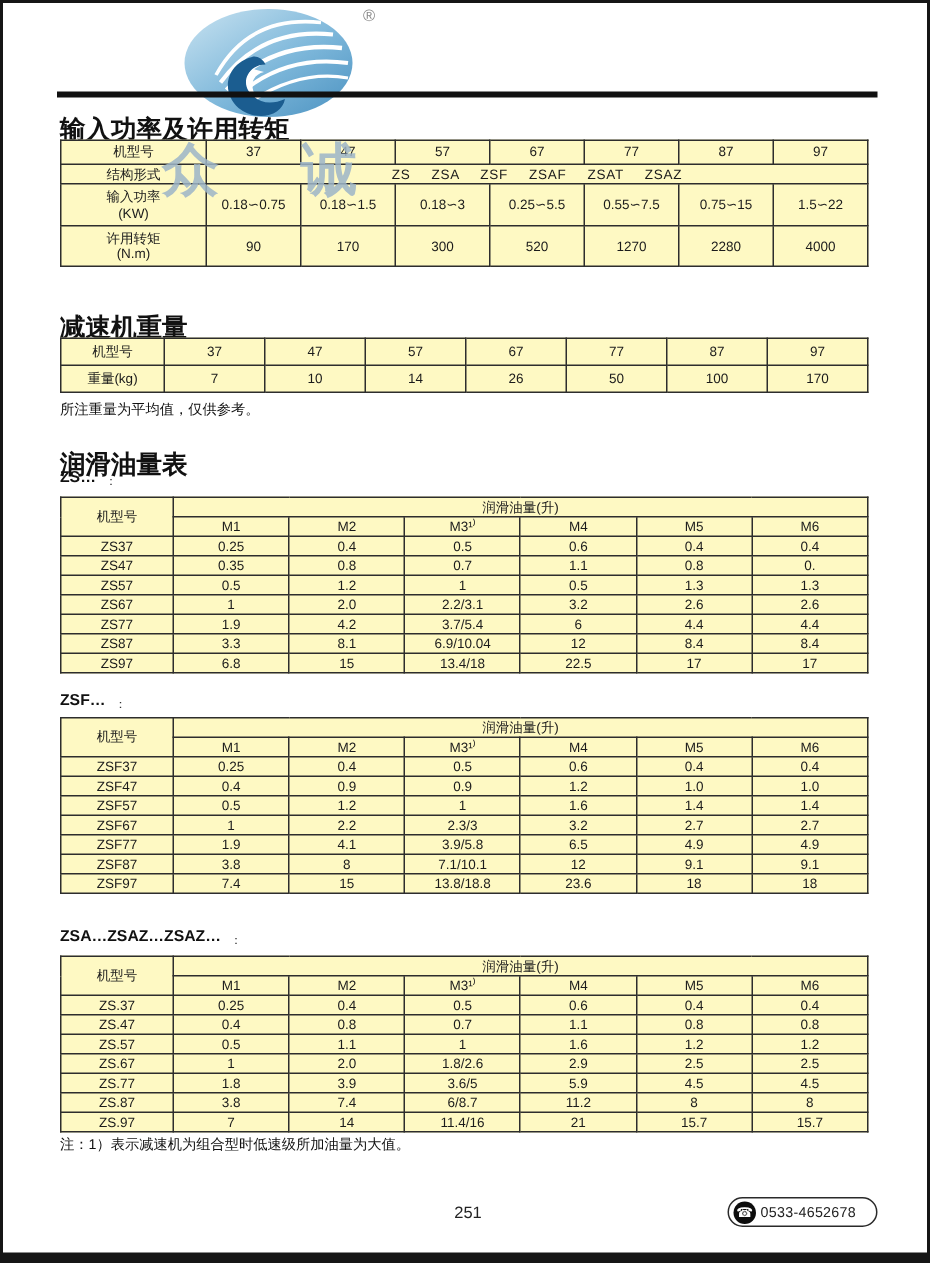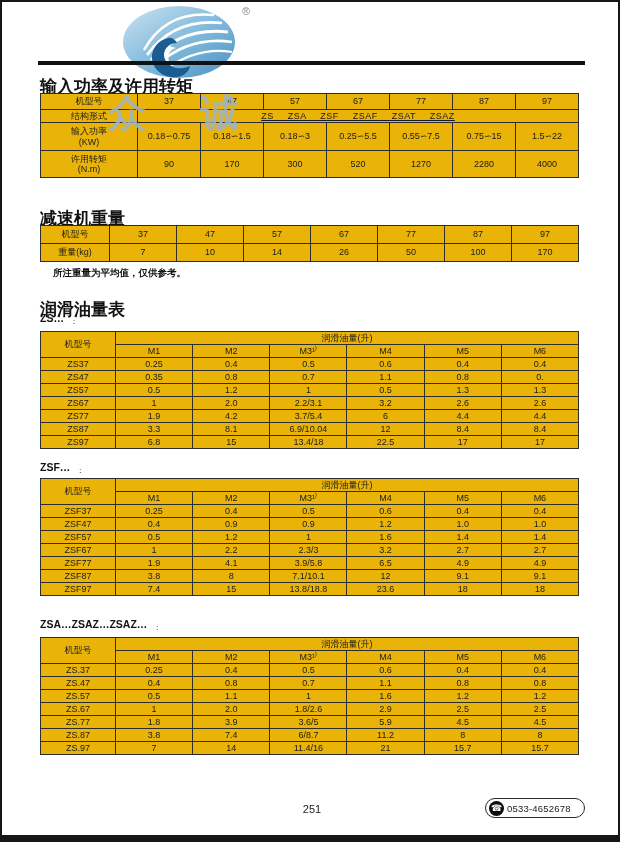--- a/index.html
+++ b/index.html
@@ -19,31 +19,31 @@
   
   .logo{left:118px;top:2px;}
   .reg{left:240px;top:3px;font-size:11px;color:#8a8a8a;}
   
   .wm{
     left:106px;top:86px;font-size:38px;font-weight:bold;
     color:#9db5c8;opacity:.85;letter-spacing:22px;white-space:nowrap;
     pointer-events:none;z-index:5;
   }
   
-  table{border-collapse:collapse;table-layout:fixed;width:539px;background:#eab308;}
+  table{border-collapse:collapse;table-layout:fixed;width:539px;background:#fef9c3;}
   th,td{
     border:1px solid #2d2d2d;font-size:9px;font-weight:normal;
     text-align:center;vertical-align:middle;padding:0 1px;line-height:1.15;
     overflow:hidden;color:#1b1b1b;
   }
   th.lbl{white-space:pre-line;}
   tr.rh16{height:16px;} tr.rh13{height:13px;} tr.rh28{height:28px;}
   tr.rh19{height:19px;} tr.rh27{height:27px;} tr.rh18{height:18px;}
   tr.small td{font-size:8.3px;}
-  td.structure{word-spacing:11px;letter-spacing:.5px;text-decoration:underline;}
+  td.structure{word-spacing:11px;letter-spacing:.5px;}
   tbody[data-rows] tr{height:13px;}
   .note{font-size:9.5px;color:#111;}
   
   .pageno{left:0;top:801px;width:620px;text-align:center;font-size:11px;color:#222;}
   .phone-pill{
     left:483px;top:796px;width:100px;height:20px;
     border:1.5px solid #2a2a2a;border-radius:11px;
     display:flex;align-items:center;gap:3px;padding:0 3px;box-sizing:border-box;
     background:#fff;
   }
@@ -167,21 +167,21 @@
             <td>10</td>
             <td>14</td>
             <td>26</td>
             <td>50</td>
             <td>100</td>
             <td>170</td>
           </tr>
     </tbody>
       </table>
   </div>
-  <div class="abs note" style="left:51px;top:265px;font-weight:bold;">所注重量为平均值，仅供参考。</div>
+  <div class="abs note" style="left:38px;top:265px;">所注重量为平均值，仅供参考。</div>
 
   <div class="abs h" style="left:38px;top:296px;">润滑油量表</div>
   <div class="abs h-sub" style="left:38px;top:310px;">
     <span>ZS…</span><span class="colon">：</span>
   </div>
   <div class="abs" style="left:38px;top:329px;">
     <table>
       <colgroup>
           <col style="width:75px;">
           <col>
@@ -458,20 +458,21 @@
             <td>14</td>
             <td>11.4/16</td>
             <td>21</td>
             <td>15.7</td>
             <td>15.7</td>
           </tr>
         </tbody>
     </table>
   </div>
 
+  <div class="abs note" style="left:38px;top:755px;">注：1）表示减速机为组合型时低速级所加油量为大值。</div>
 
   <div class="abs pageno">251</div>
   <div class="abs phone-pill">
     <span class="phone-icon">☎</span>
     <span class="phone-num">0533-4652678</span>
   </div>
 
 </div>
 
 </body></html>

